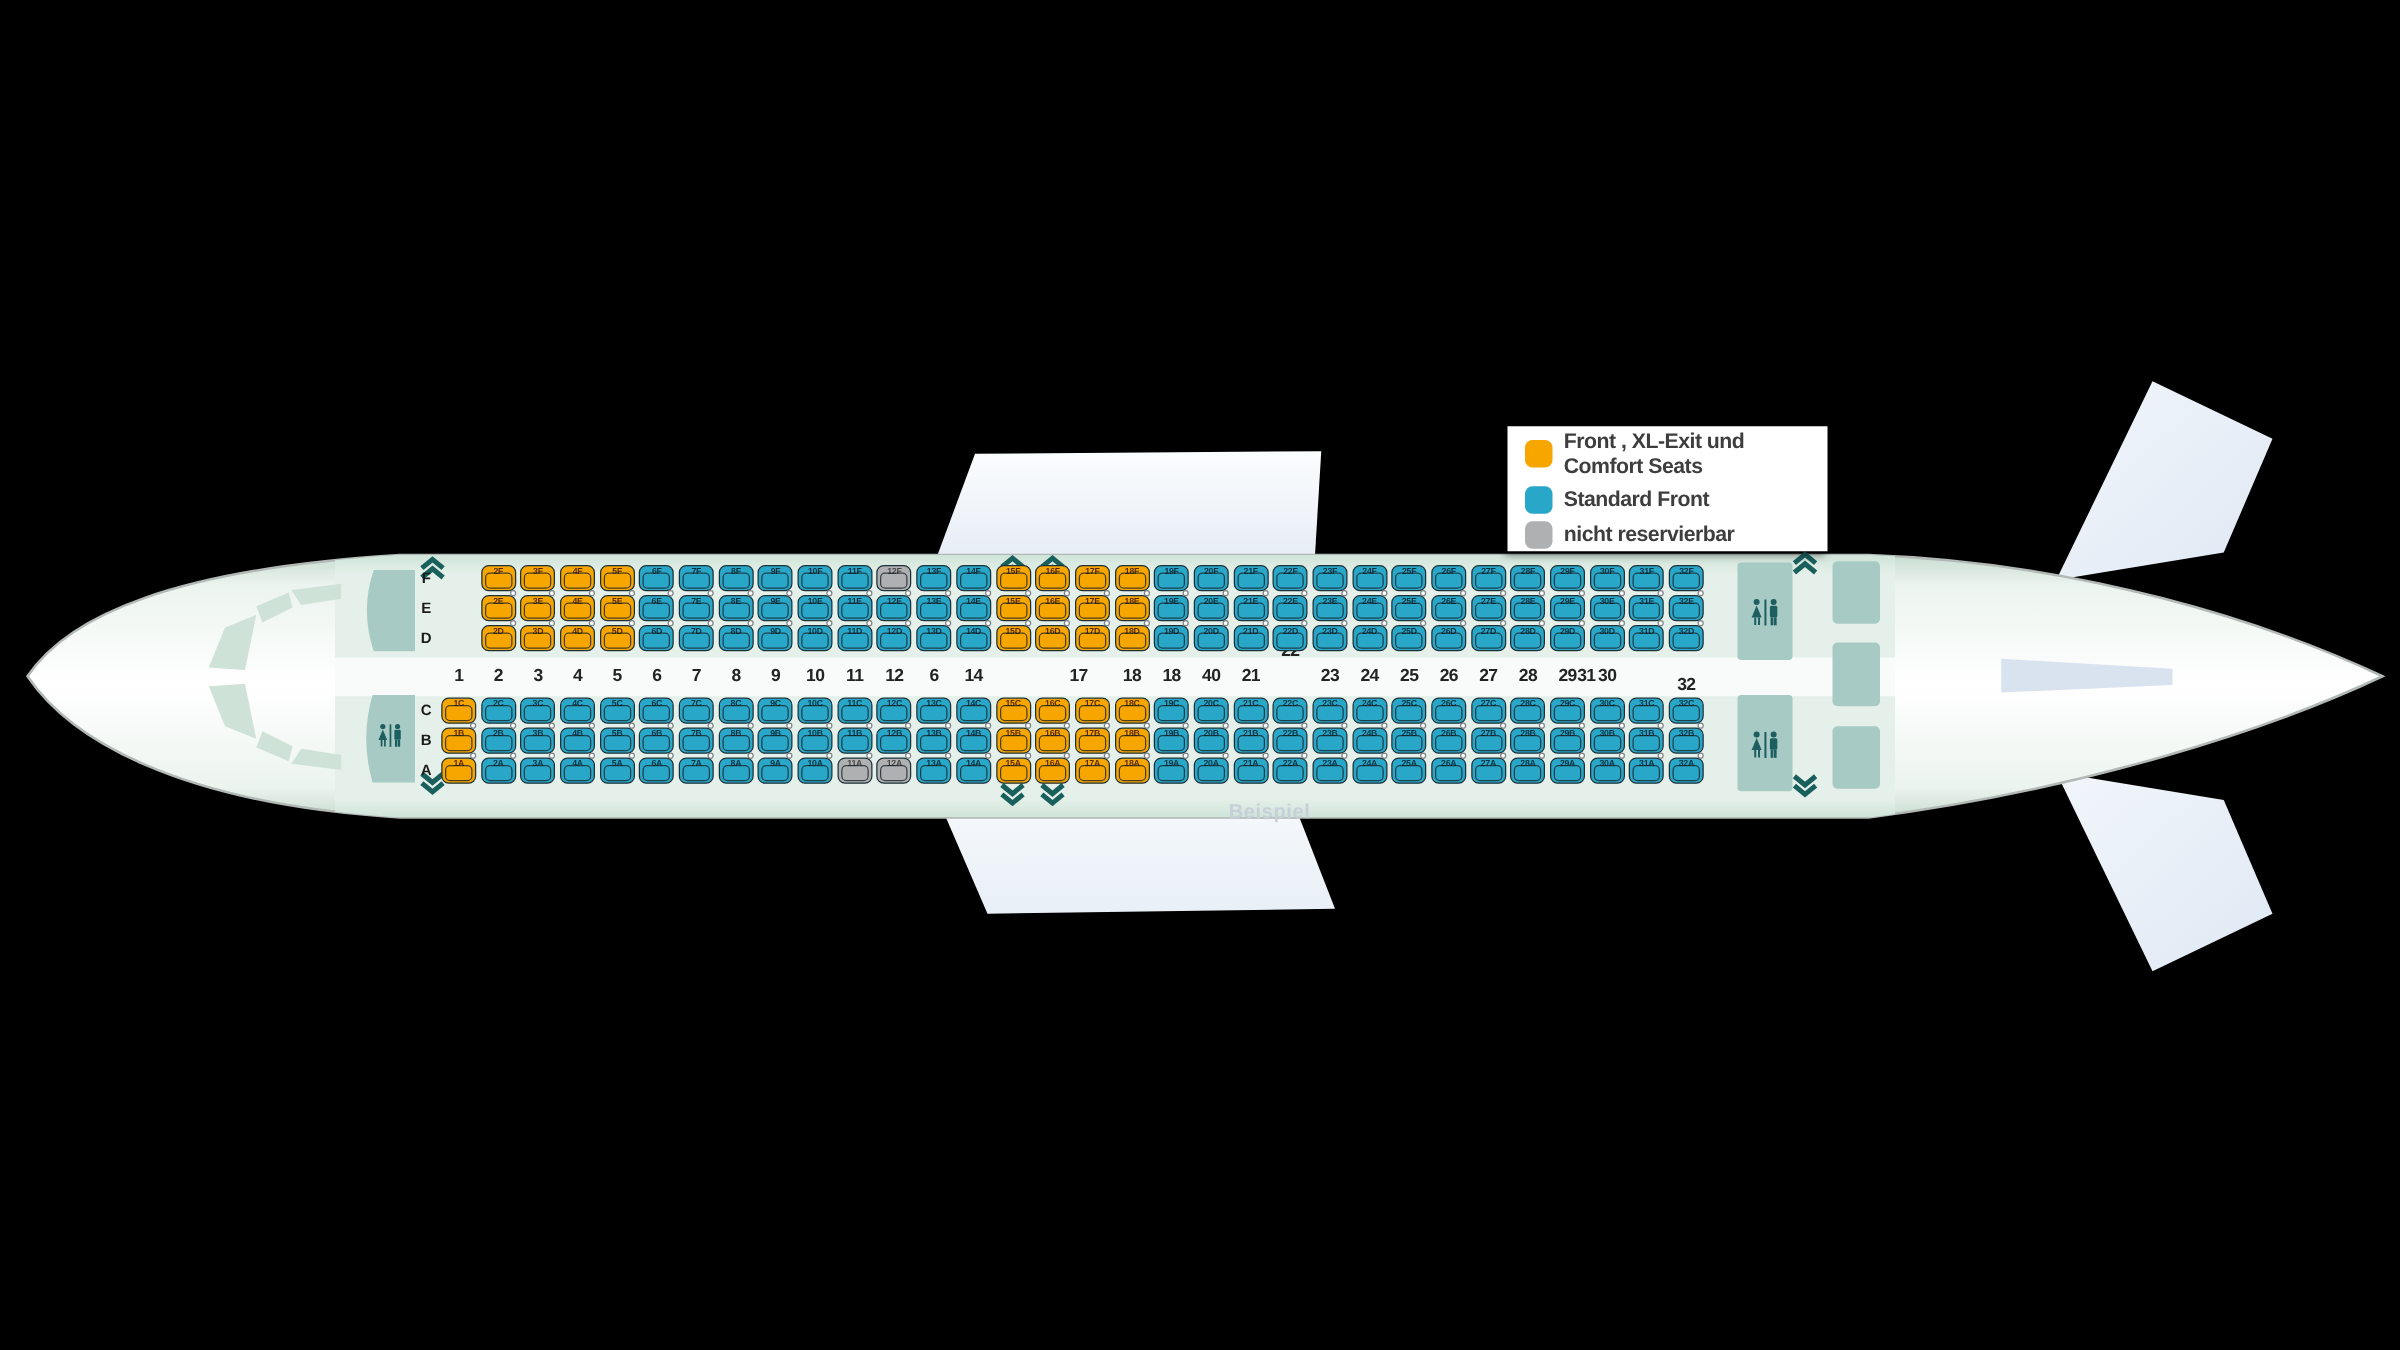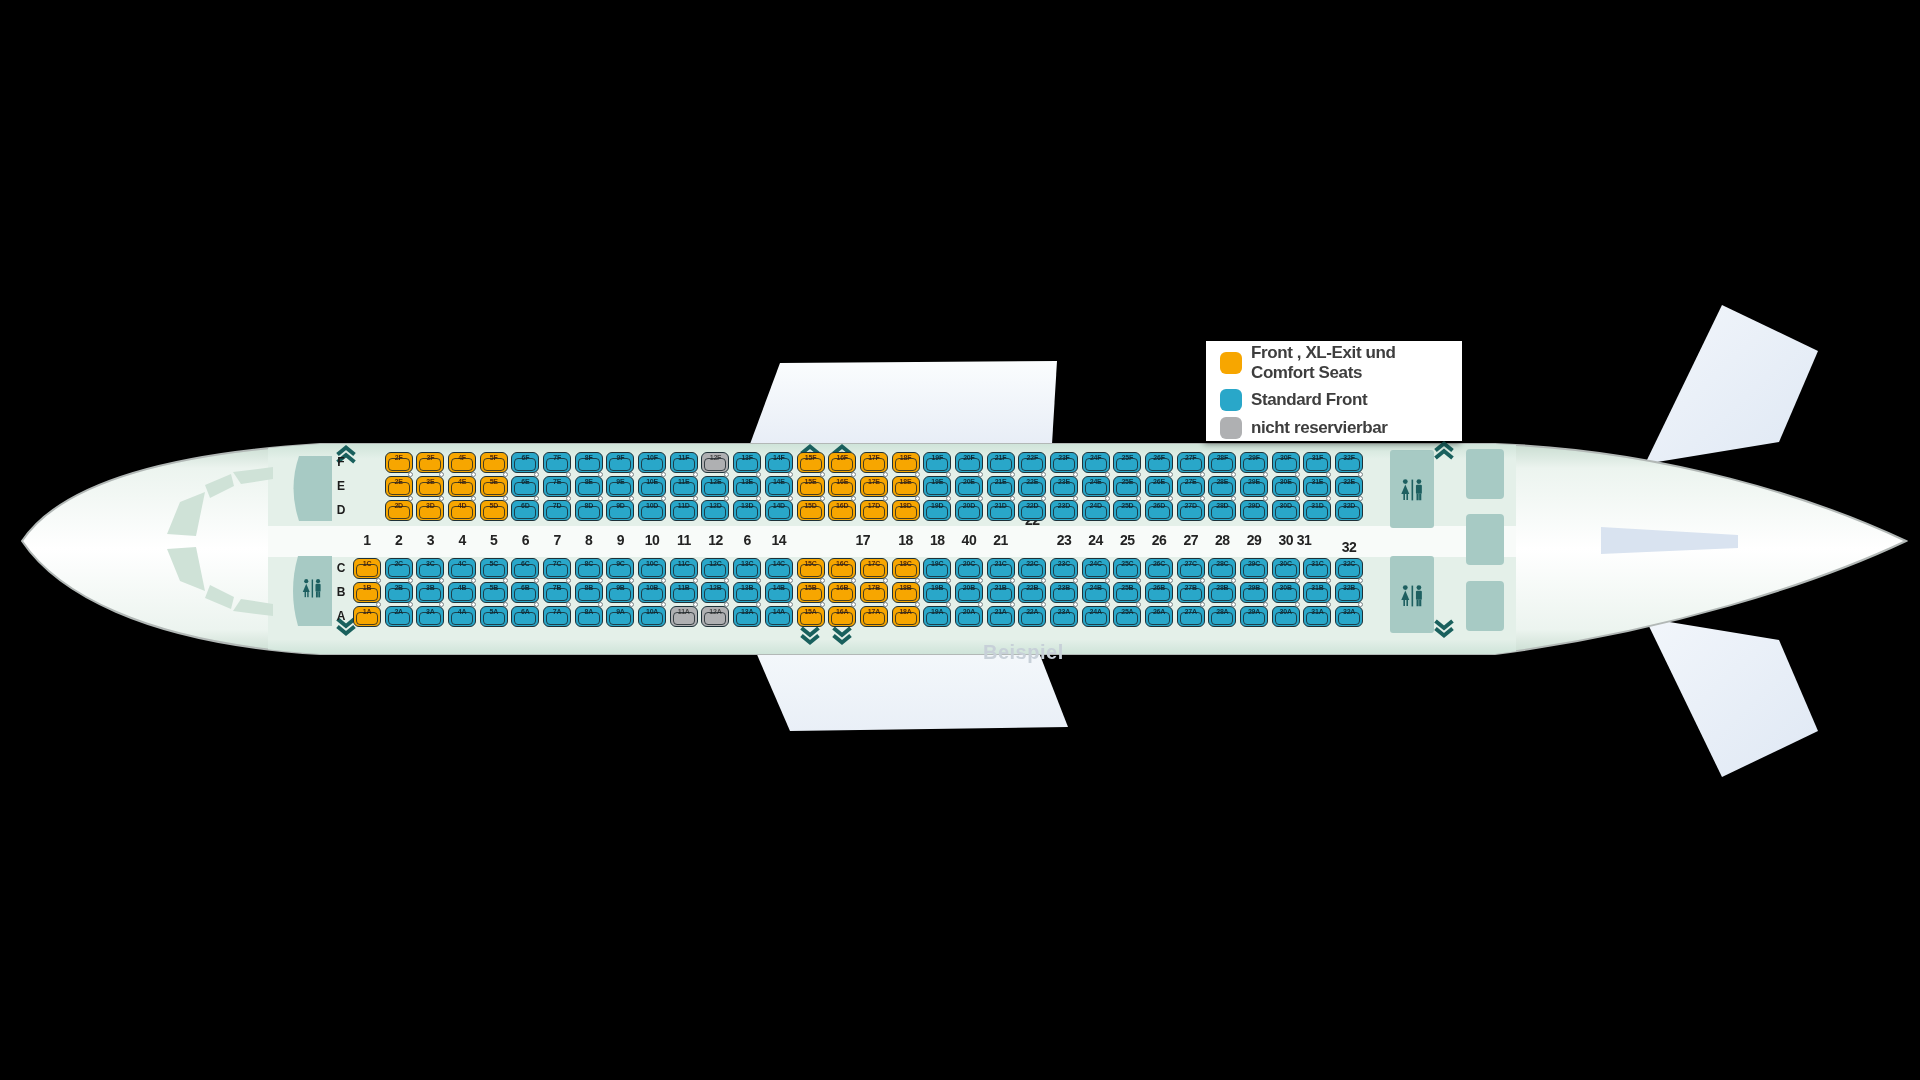--- a/index.html
+++ b/index.html
@@ -31,21 +31,21 @@
 
   
   .legend{position:absolute;left:1206px;top:341px;width:256px;height:100px;
           background:#fff;box-shadow:-2px 3px 6px rgba(0,0,0,.45);
           display:flex;flex-direction:column;justify-content:center;
           gap:6px;padding:6px 0 6px 14px;box-sizing:border-box;}
   .legend-item{display:flex;align-items:center;gap:9px;}
   .swatch{width:22px;height:22px;border-radius:6px;flex:0 0 auto;}
   .legend-label{font-size:17px;font-weight:bold;color:#3e3e3e;letter-spacing:-0.4px;}
 
-  .watermark{position:absolute;left:983px;top:641px;font-size:20px;font-weight:bold;
+  .watermark{position:absolute;left:983px;top:641px;font-size:16px;font-weight:bold;
              color:#c7d0d8;letter-spacing:0.5px;}
 
   
   .chev{stroke:var(--c-chevron);stroke-width:4;fill:none;}
   .facility{fill:var(--c-facility);}
   .wcglyph{fill:var(--c-facility_icon);}
   .cockpit{fill:#cfe2d7;}
 </style>
 </head>
 <body>
@@ -183,21 +183,21 @@
       <div class="rownum" style="left: 1000.6px; top: 540px;">21</div>
       <div class="rownum" style="left: 1032.28px; top: 520px; text-align: center;">22</div>
       <div class="rownum" style="left: 1063.96px; top: 540px;">23</div>
       <div class="rownum" style="left: 1095.64px; top: 540px;">24</div>
       <div class="rownum" style="left: 1127.32px; top: 540px;">25</div>
       <div class="rownum" style="left: 1159px; top: 540px;">26</div>
       <div class="rownum" style="left: 1190.68px; top: 540px;">27</div>
       <div class="rownum" style="left: 1222.36px; top: 540px;">28</div>
       <div class="rownum" style="left: 1254.04px; top: 540px;">29</div>
       <div class="rownum" style="left: 1285.72px; top: 540px;">30</div>
-      <div class="rownum" style="left: 1304px; top: 540px; text-align: center;">31</div>
+      <div class="rownum" style="left: 1269px; top: 540px; text-align: center;">31</div>
       <div class="rownum" style="left: 1349.08px; top: 547px;">32</div>
     </div>
   <div id="seats">
       <div class="seat front" style="left: 353px; top: 558px;">
         <span class="lbl">1C</span>
         <span class="pan"></span>
       </div>
       <div class="seat front" style="left: 353px; top: 582px;">
         <span class="lbl">1B</span>
         <span class="pan"></span>

